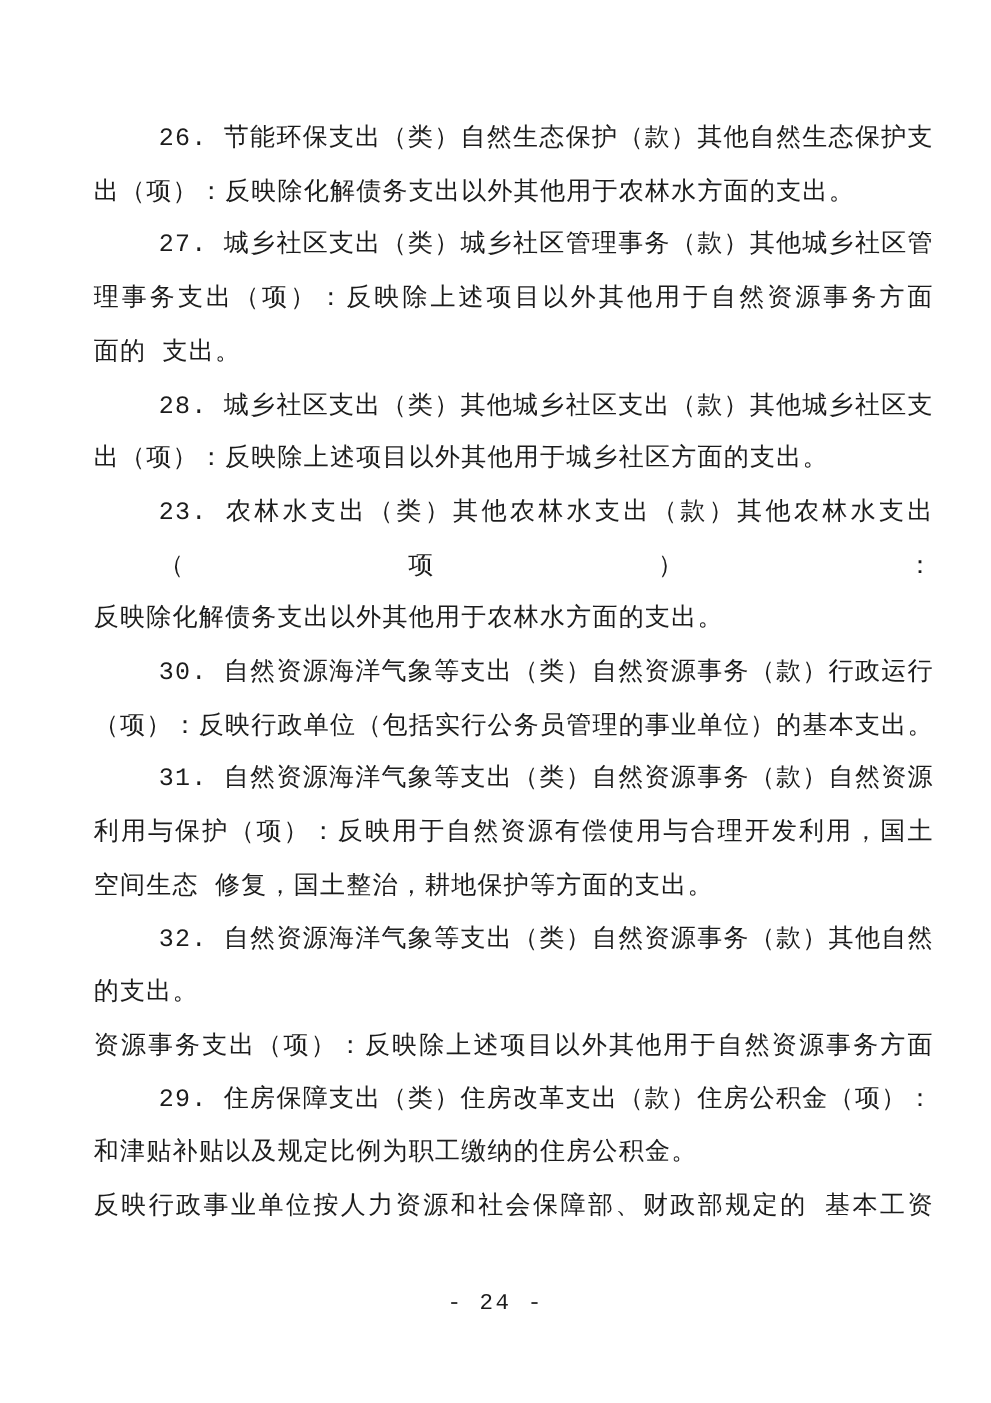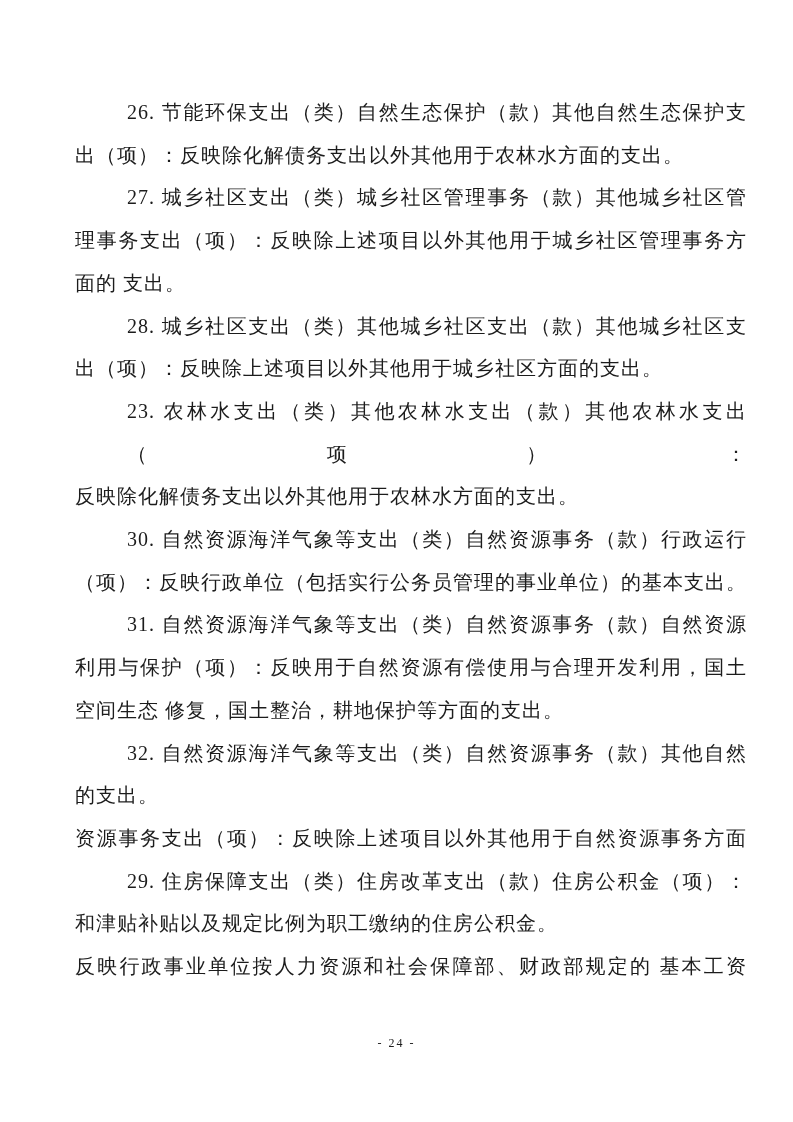--- a/index.html
+++ b/index.html
@@ -6,21 +6,21 @@
     margin: 0;
     padding: 0;
     background: #ffffff;
   }
   .page {
     position: relative;
     width: 793px;
     height: 1122px;
     background: #ffffff;
     overflow: hidden;
-    font-family: Liberation Serif, serif;
+    font-family: Liberation Mono, monospace;
     color: #1c1c1c;
   }
   .doc-body {
     position: absolute;
     left: 75px;
     top: 91px;
     width: 672px;
   }
   .paragraph {
     margin: 0;
@@ -40,38 +40,38 @@
     text-align: left;
     text-align-last: left;
     white-space: nowrap;
   }
   .page-footer {
     position: absolute;
     top: 1033px;
     left: 0;
     width: 100%;
     text-align: center;
-    font-size: 12px;
+    font-size: 18px;
     line-height: 20px;
     letter-spacing: 2px;
     color: #1c1c1c;
   }
 </style>
 </head>
 <body>
 
 <div class="page">
   <div class="doc-body">
       <div class="paragraph">
         <div class="line first">26. 节能环保支出（类）自然生态保护（款）其他自然生态保护支</div>
         <div class="line end">出（项）：反映除化解债务支出以外其他用于农林水方面的支出。</div>
       </div>
       <div class="paragraph">
         <div class="line first">27. 城乡社区支出（类）城乡社区管理事务（款）其他城乡社区管</div>
-        <div class="line">理事务支出（项）：反映除上述项目以外其他用于城乡社区管理事务方</div>
+        <div class="line">理事务支出（项）：反映除上述项目以外其他用于自然资源事务方面</div>
         <div class="line end">面的 支出。</div>
       </div>
       <div class="paragraph">
         <div class="line first">28. 城乡社区支出（类）其他城乡社区支出（款）其他城乡社区支</div>
         <div class="line end">出（项）：反映除上述项目以外其他用于城乡社区方面的支出。</div>
       </div>
       <div class="paragraph">
         <div class="line first">23. 农林水支出（类）其他农林水支出（款）其他农林水支出（项）：</div>
         <div class="line end">反映除化解债务支出以外其他用于农林水方面的支出。</div>
       </div>

